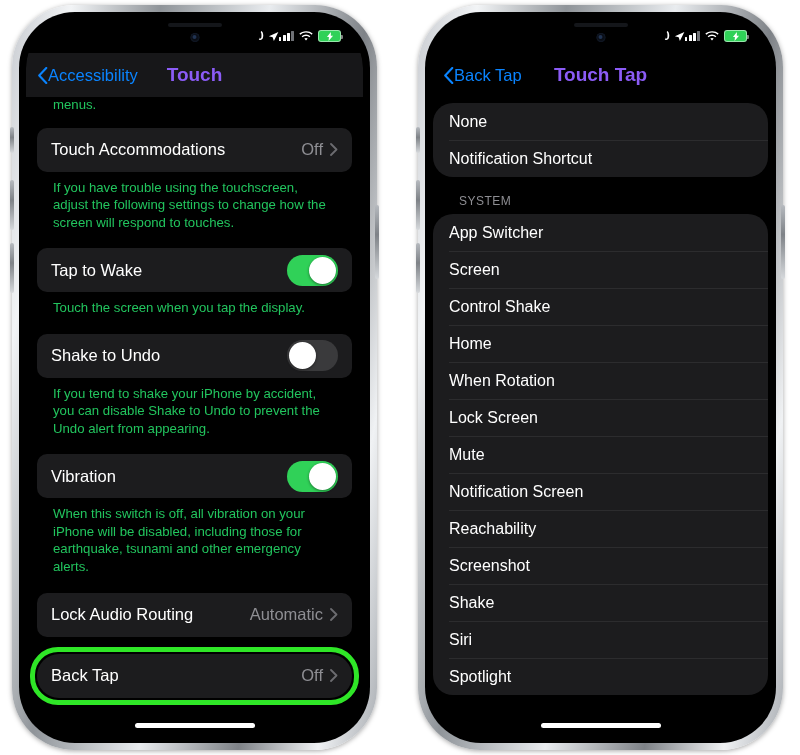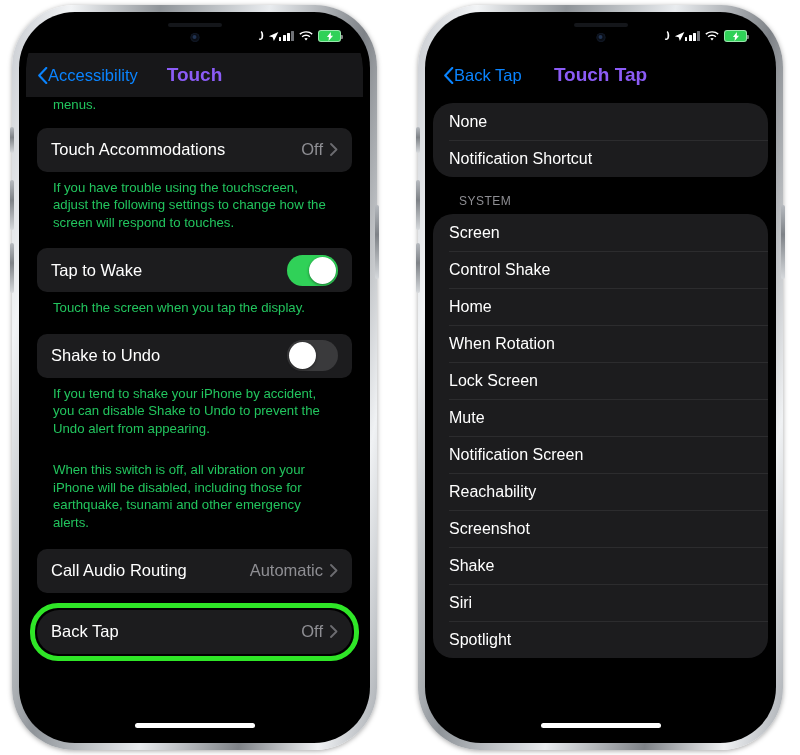--- a/index.html
+++ b/index.html
@@ -237,25 +237,33 @@
               <div class="grp">
                 <div class="row">
                   <span>Shake to Undo</span>
                   <div class="toggle off">
                     <div class="knob"></div>
                   </div>
                 </div>
               </div>
               <div class="footnote">If you tend to shake your iPhone by accident, you can disable Shake to Undo to prevent the Undo alert from appearing.</div>
               <div style="height:17px"></div>
+              <div class="grp">
+                <div class="row">
+                  <span>Vibration</span>
+                  <div class="toggle on">
+                    <div class="knob"></div>
+                  </div>
+                </div>
+              </div>
               <div class="footnote">When this switch is off, all vibration on your iPhone will be disabled, including those for earthquake, tsunami and other emergency alerts.</div>
               <div style="height:17px"></div>
               <div class="grp">
                 <div class="row">
-                  <span>Call Audio Routing</span>
+                  <span>Lock Audio Routing</span>
                   <div class="val">
                     <span>Automatic</span>
                     <svg class="chev-r" viewBox="0 0 8 13">
                       <path d="M1 1l5.5 5.5L1 12" fill="none" stroke="#6c6c70" stroke-width="1.8" stroke-linecap="round" stroke-linejoin="round"></path>
                     </svg>
                   </div>
                 </div>
               </div>
               <div style="height:17px"></div>
               <div class="hl-wrap">
@@ -340,20 +348,23 @@
                 <div class="litem">
                   <span>None</span>
                 </div>
                 <div class="litem">
                   <span>Notification Shortcut</span>
                 </div>
               </div>
               <div class="sec-hdr">SYSTEM</div>
               <div class="list">
                 <div class="litem">
+                  <span>App Switcher</span>
+                </div>
+                <div class="litem">
                   <span>Screen</span>
                 </div>
                 <div class="litem">
                   <span>Control Shake</span>
                 </div>
                 <div class="litem">
                   <span>Home</span>
                 </div>
                 <div class="litem">
                   <span>When Rotation</span>

